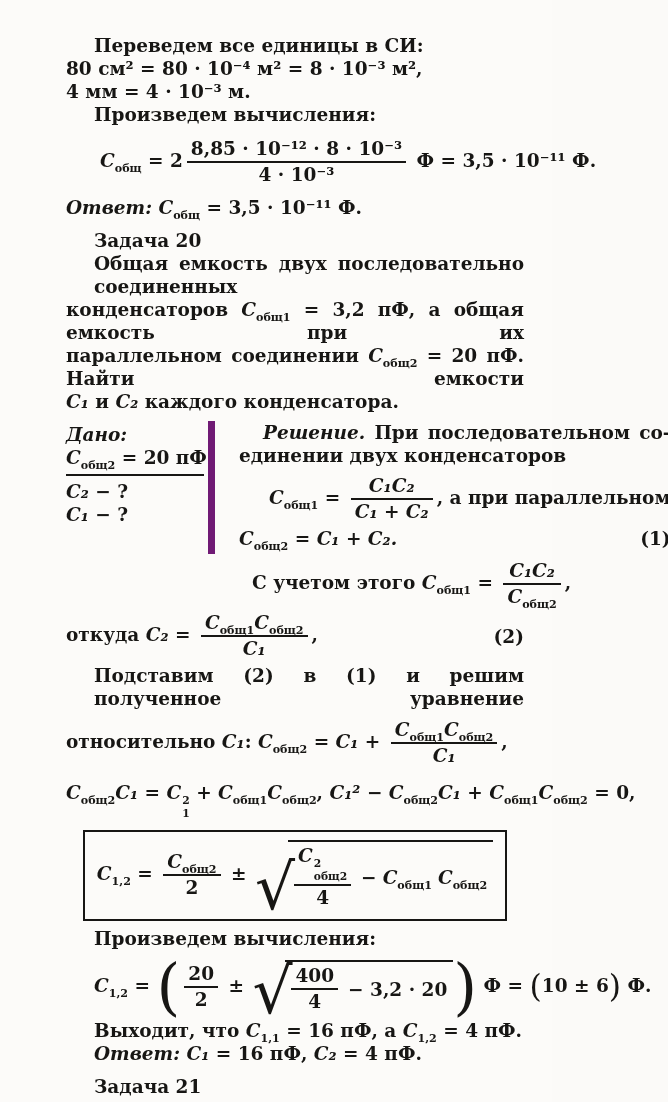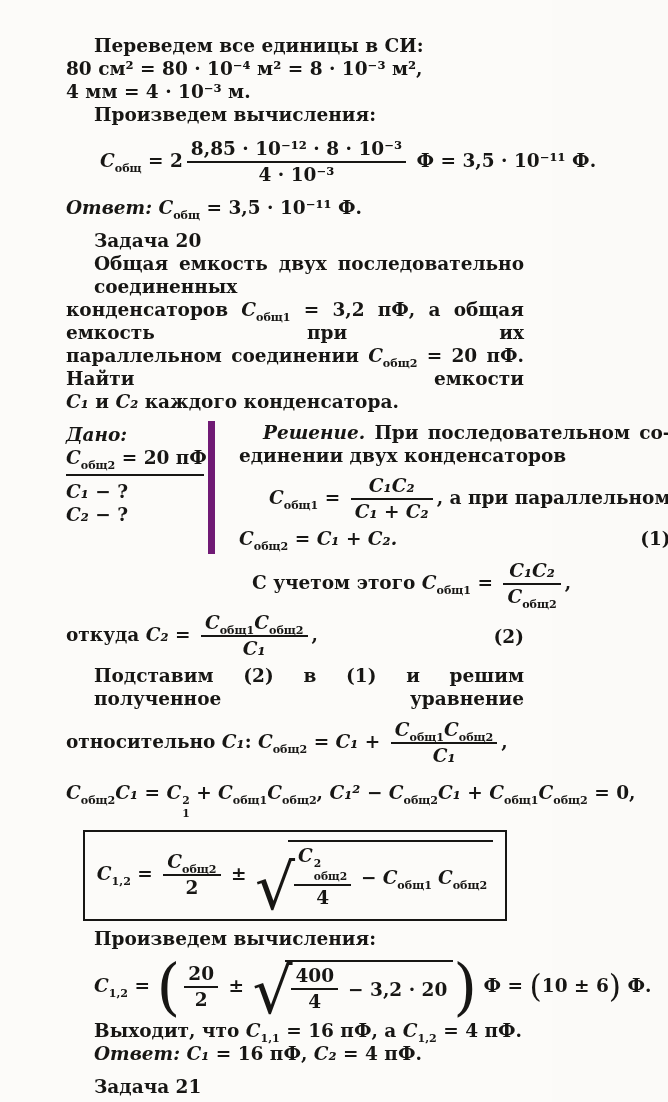--- a/index.html
+++ b/index.html
@@ -65,22 +65,22 @@
   <div class="line indent just">Общая емкость двух последовательно соединенных</div>
   <div class="line just"><span>конденсаторов </span><span class="v"><span>C</span><sub class="vs">общ1</sub></span><span> = 3,2 пФ, а общая емкость при их</span></div>
   <div class="line just"><span>параллельном соединении </span><span class="v"><span>C</span><sub class="vs">общ2</sub></span><span> = 20 пФ. Найти емкости</span></div>
   <div class="line"><span class="v">C₁</span><span> и </span><span class="v">C₂</span><span> каждого конденсатора.</span></div>
 
   <div class="given">
     <div class="given-left">
       <div class="line"><span class="it">Дано:</span></div>
       <div class="line nowrap"><span class="v"><span>C</span><sub class="vs">общ2</sub></span><span> = 20 пФ</span></div>
       <div class="hrule"></div>
+      <div class="line"><span class="v">C₂</span><span> − ?</span></div>
       <div class="line"><span class="v">C₁</span><span> − ?</span></div>
-      <div class="line"><span class="v">C₂</span><span> − ?</span></div>
     </div>
     <div class="given-right">
       <div class="line si just"><span class="it">Решение.</span><span> При последовательном со-</span></div>
       <div class="line">единении двух конденсаторов</div>
       <div class="mathline ml30 nowrap"><span class="v"><span>C</span><sub class="vs">общ1</sub></span><span> = </span><span class="frac"><span class="num v">C₁C₂</span><span class="den v">C₁ + C₂</span></span><span>, а при параллельном</span></div>
       <div class="eqrow">
         <span class="eqleft"><span class="v"><span>C</span><sub class="vs">общ2</sub></span><span class="v"> = C₁ + C₂.</span></span>
         <span>(1)</span>
       </div>
     </div>

